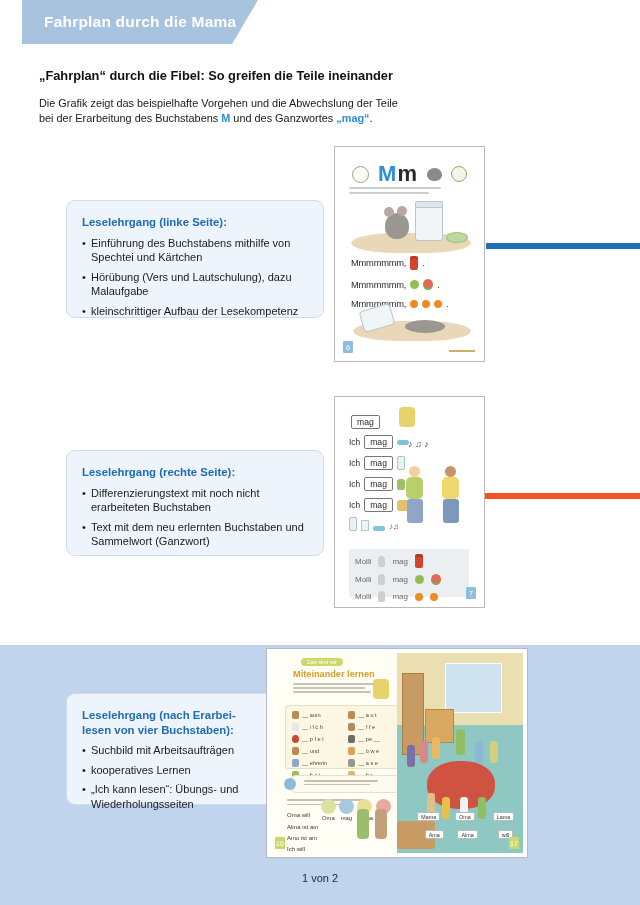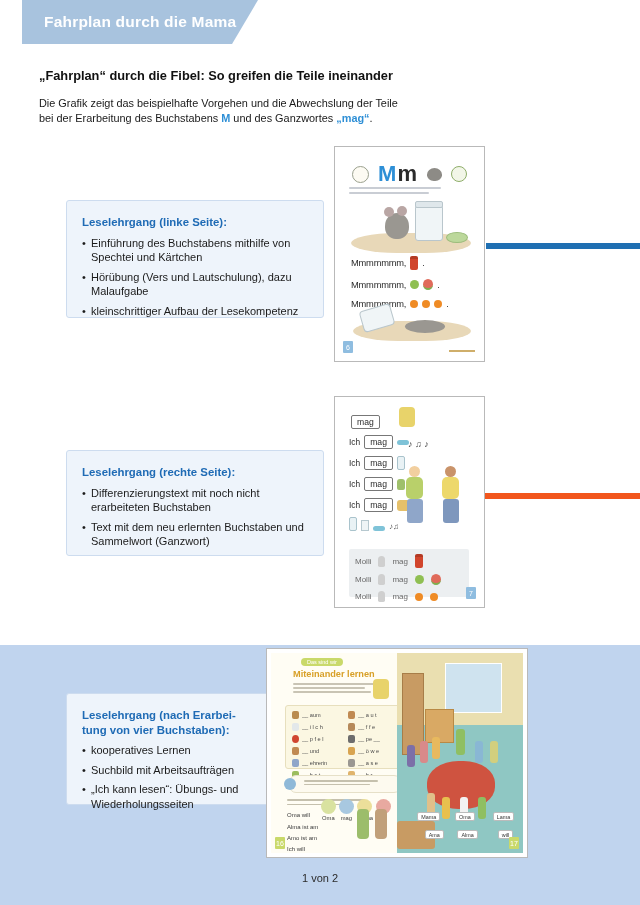--- a/index.html
+++ b/index.html
@@ -41,21 +41,21 @@
   .blue-band{
     position:absolute;left:0;top:645px;width:640px;height:260px;
     background:#c0d4ee;
   }
 
   
   .infobox{
     position:absolute;
     background:#eef4fb;
     border:1px solid #cddcef;
-    border-radius:3px;
+    border-radius:9px;
     box-sizing:border-box;
     padding:14px 8px 14px 15px;
   }
   .infobox-heading{
     color:#1f6bb5;font-weight:bold;font-size:11.4px;line-height:1.28;
     margin-bottom:6px;
   }
   .infobox ul{list-style:none;margin:0;padding:0;}
   .infobox li{
     font-size:11px;line-height:1.33;color:#1a1a1a;
@@ -250,25 +250,25 @@
   <div class="infobox-heading">Leselehrgang (rechte Seite):</div>
   <ul>
     <li>Differenzierungstext mit noch nicht erarbeiteten Buchstaben</li>
     <li>Text mit dem neu erlernten Buchstaben und Sammelwort (Ganzwort)</li>
   </ul>
 </div>
 
 <div class="infobox" id="box-four">
   <div class="infobox-heading">
     <span>Leselehrgang  (nach Erarbei-</span><br>
-    <span>tung von vier Buchstaben):</span>
+    <span>lesen von vier Buchstaben):</span>
   </div>
   <ul>
+    <li>Suchbild mit Arbeitsaufträgen</li>
     <li>kooperatives Lernen</li>
-    <li>Suchbild mit Arbeitsaufträgen</li>
     <li>„Ich kann lesen“: Übungs- und Wiederholungsseiten</li>
   </ul>
 </div>
 
 <div class="page-thumb" id="thumb-m">
   <div class="thumb-inner">
 
     <div class="mm-row">
       <span class="blob blob-moon"></span>
       <span class="mm-letter">

